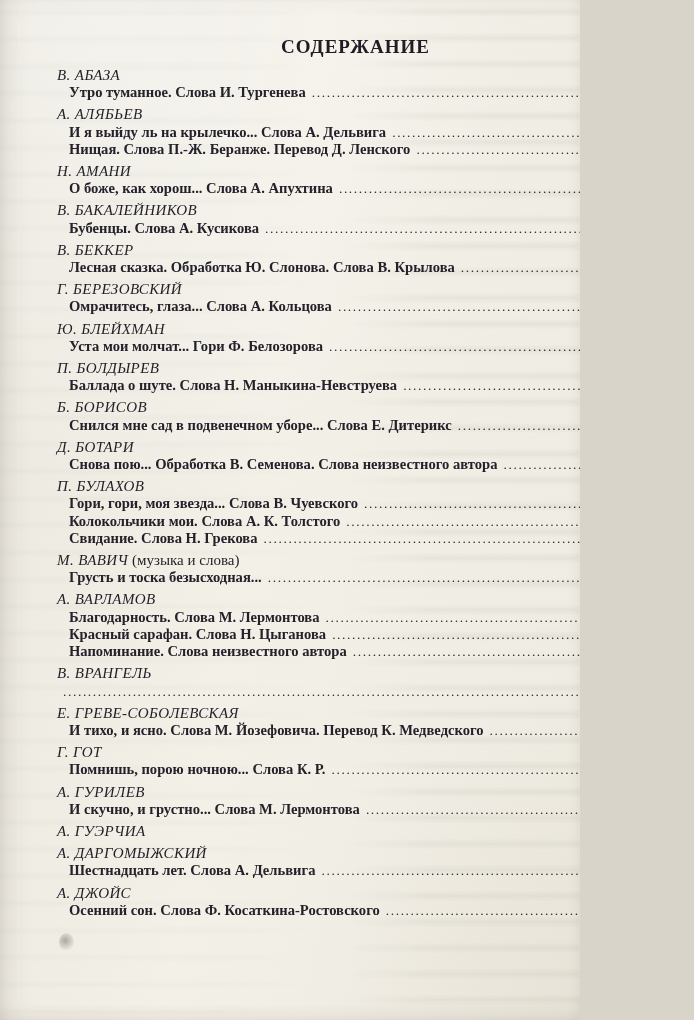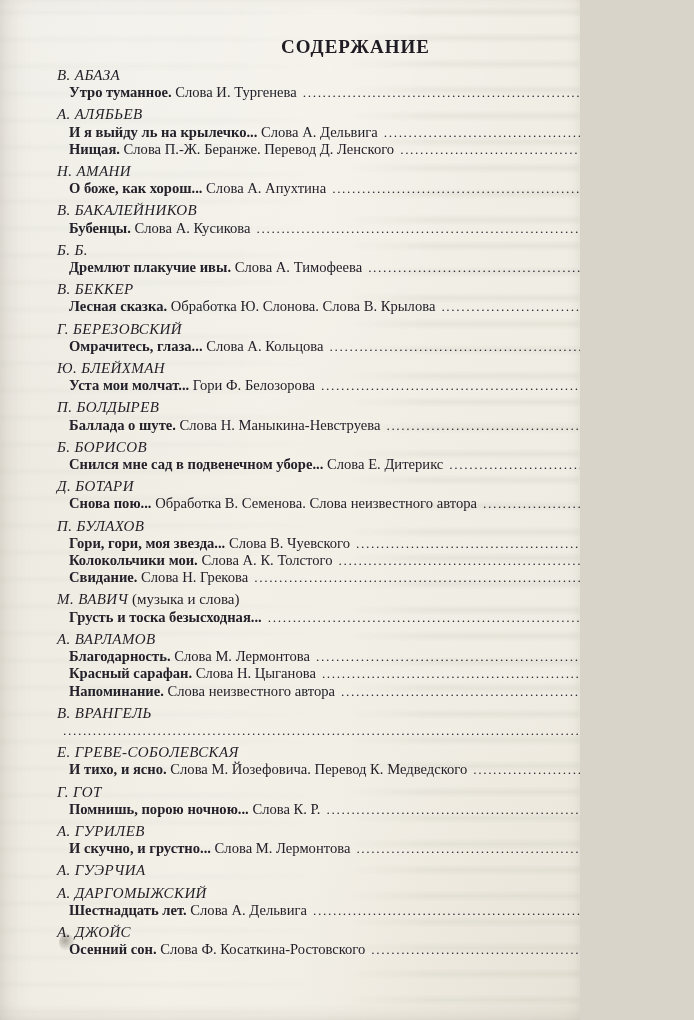--- a/index.html
+++ b/index.html
@@ -48,21 +48,21 @@
     text-align:center;font-weight:700;font-size:19px;letter-spacing:1px;
     margin:36px 0 9px 0;color:#1f1c24;
   }
   .toc-group{margin-top:5px;}
   .composer{font-size:15px;line-height:17.2px;color:#211e26;white-space:nowrap;}
   .composer-name{font-style:italic;letter-spacing:.4px;margin-top:12px;}
   .composer-note{font-style:normal;}
   .song-row{display:flex;align-items:baseline;font-size:14.6px;line-height:17.2px;}
   .song-text{white-space:nowrap;flex-shrink:0;}
   .song-title{font-weight:700;margin-left:12px;}
-  .song-credits{font-weight:400;}
+  .song-credits{font-weight:700;}
   .leader{flex:1 1 auto;overflow:hidden;white-space:nowrap;min-width:14px;margin:0 4px 0 6px;color:#2c2933;}
   .leader::after{
     content:"............................................................................................................................................................................................................";
     letter-spacing:1.6px;font-size:13.5px;
   }
   .page-num{min-width:22px;text-align:right;flex-shrink:0;}
 </style>
 </head>
 <body>
 
@@ -104,28 +104,20 @@
         </div>
         <div class="toc-group">
           <div class="composer"><span class="composer-name">В. БАКАЛЕЙНИКОВ</span></div>
           <div class="song-row">
             <span class="song-text"><span class="song-title">Бубенцы.</span><span class="song-credits"> Слова А. Кусикова</span></span>
             <span class="leader"></span>
             <span class="page-num">18</span>
           </div>
         </div>
         <div class="toc-group">
-          <div class="composer"><span class="composer-name">Б. Б.</span></div>
-          <div class="song-row">
-            <span class="song-text"><span class="song-title">Дремлют плакучие ивы.</span><span class="song-credits"> Слова А. Тимофеева</span></span>
-            <span class="leader"></span>
-            <span class="page-num">21</span>
-          </div>
-        </div>
-        <div class="toc-group">
           <div class="composer"><span class="composer-name">В. БЕККЕР</span></div>
           <div class="song-row">
             <span class="song-text"><span class="song-title">Лесная сказка.</span><span class="song-credits"> Обработка Ю. Слонова. Слова В. Крылова</span></span>
             <span class="leader"></span>
             <span class="page-num">24</span>
           </div>
         </div>
         <div class="toc-group">
           <div class="composer"><span class="composer-name">Г. БЕРЕЗОВСКИЙ</span></div>
           <div class="song-row">

